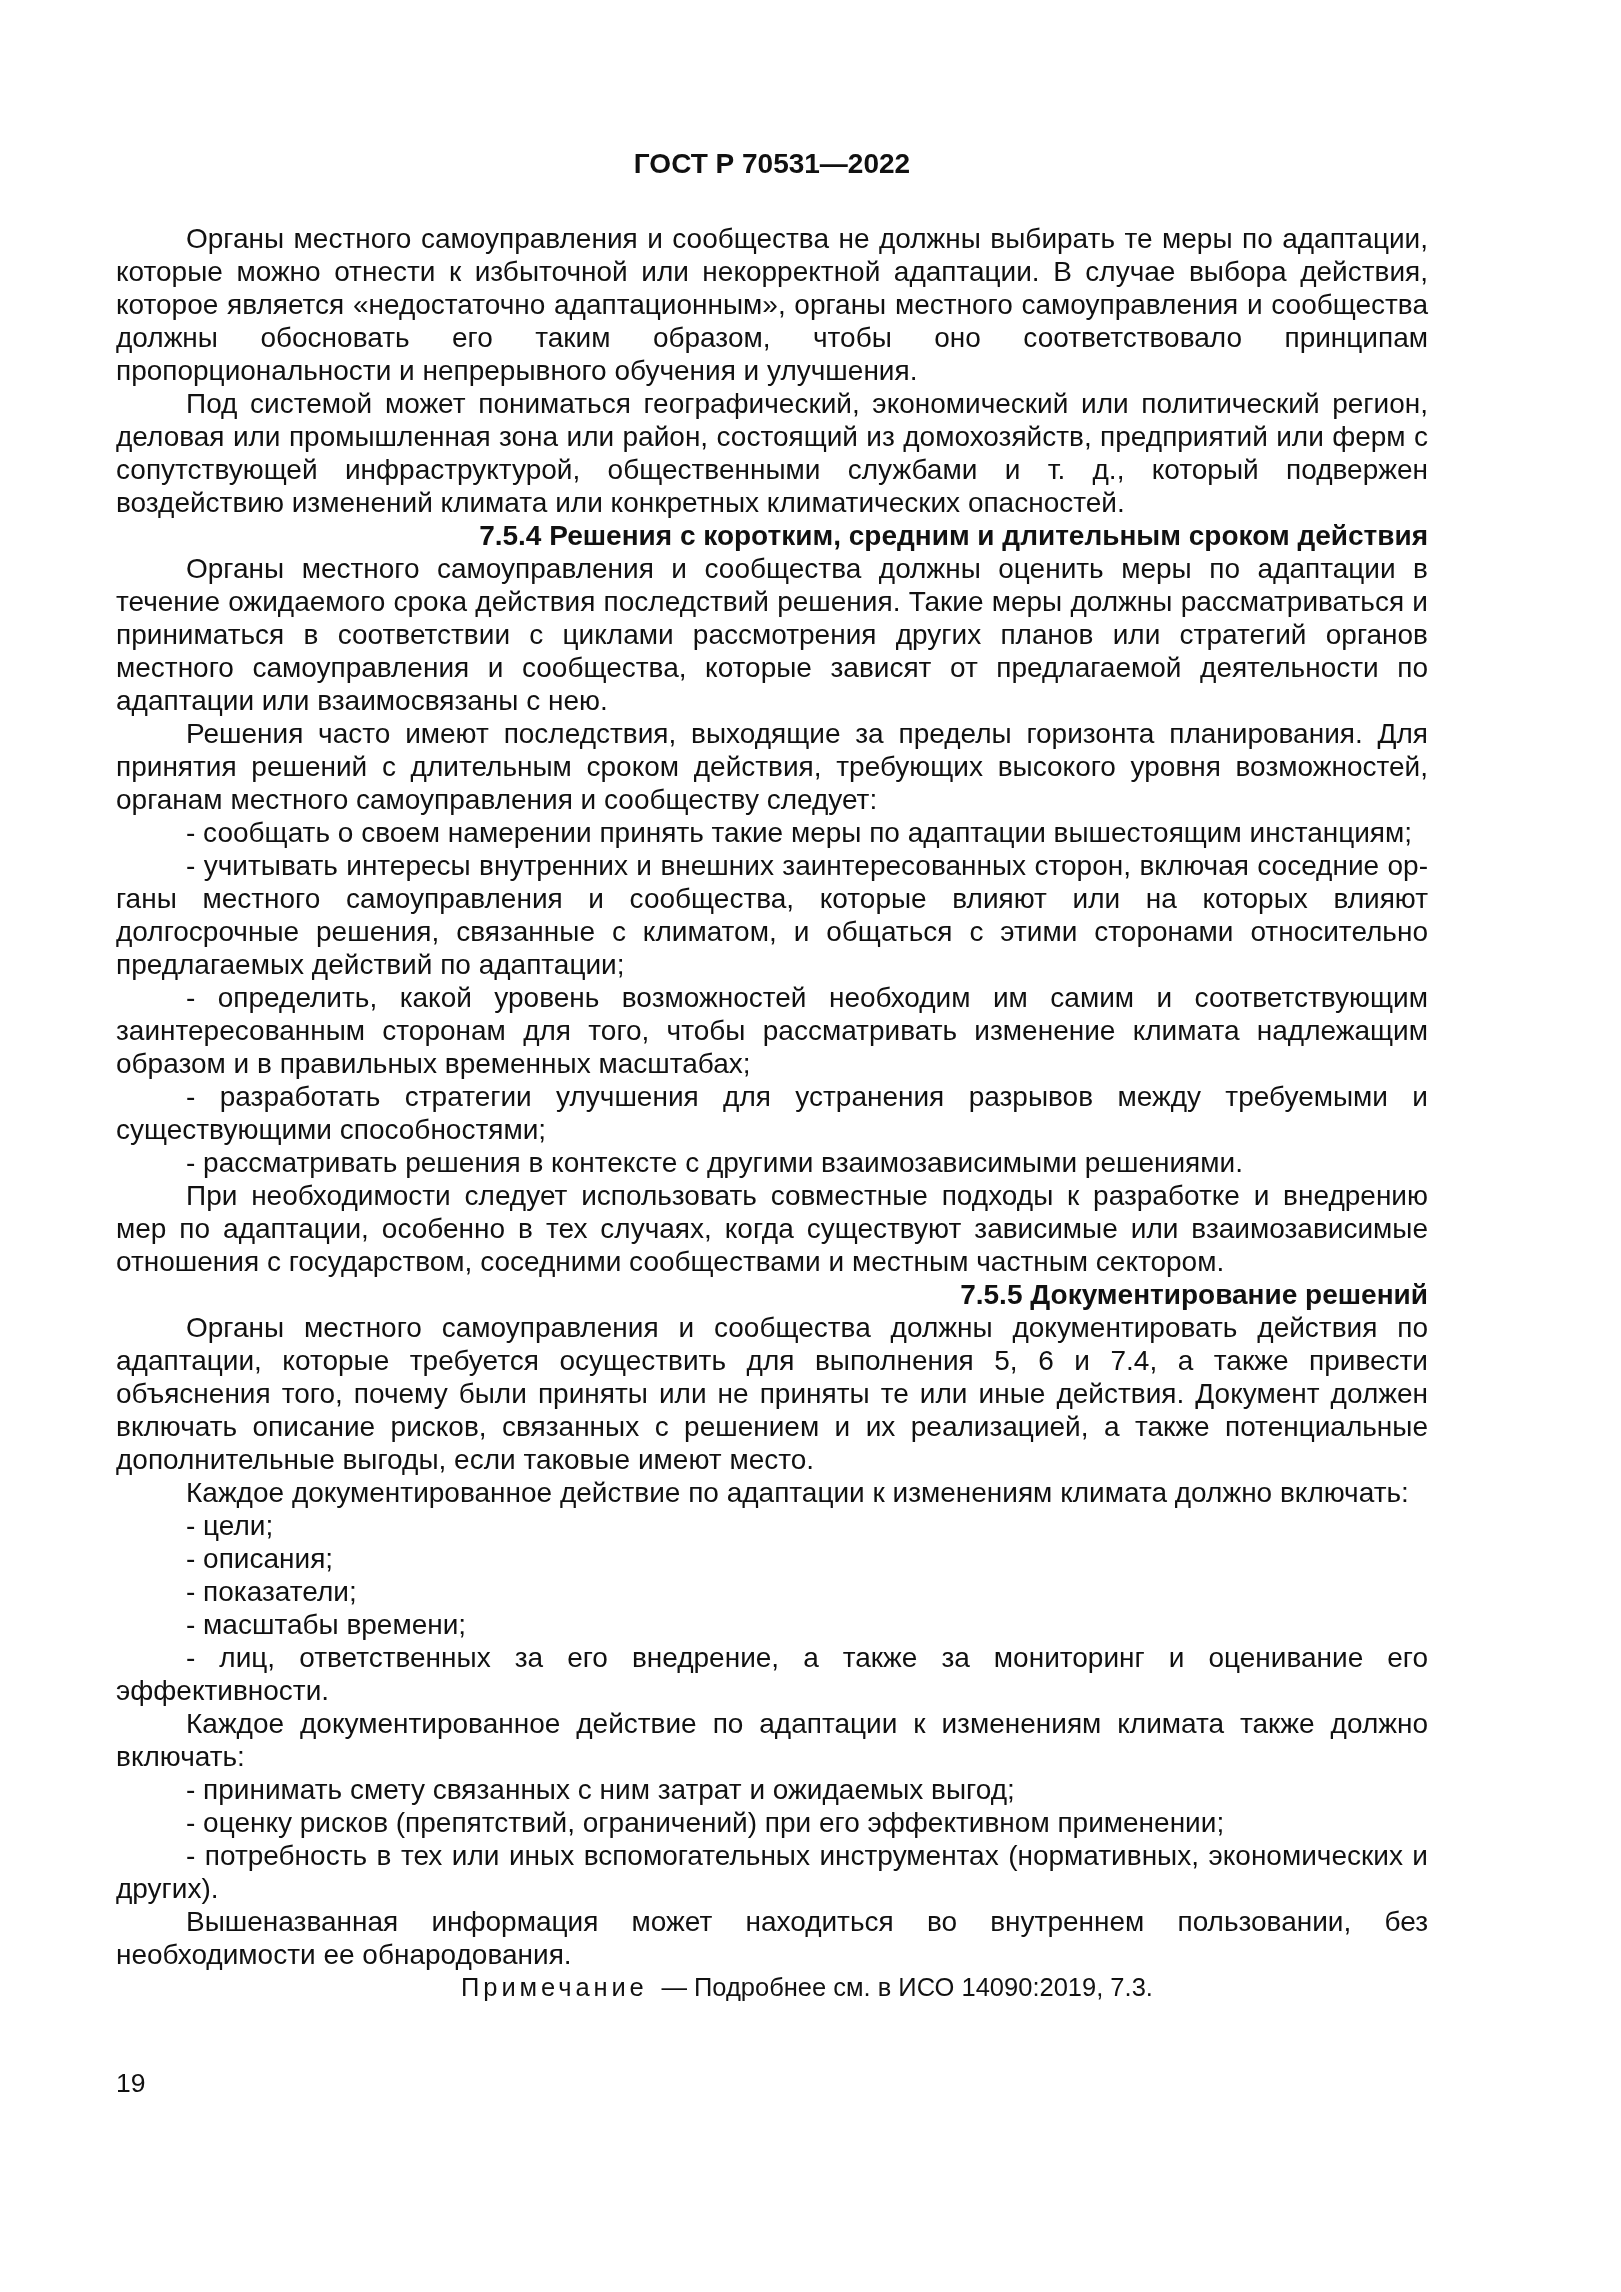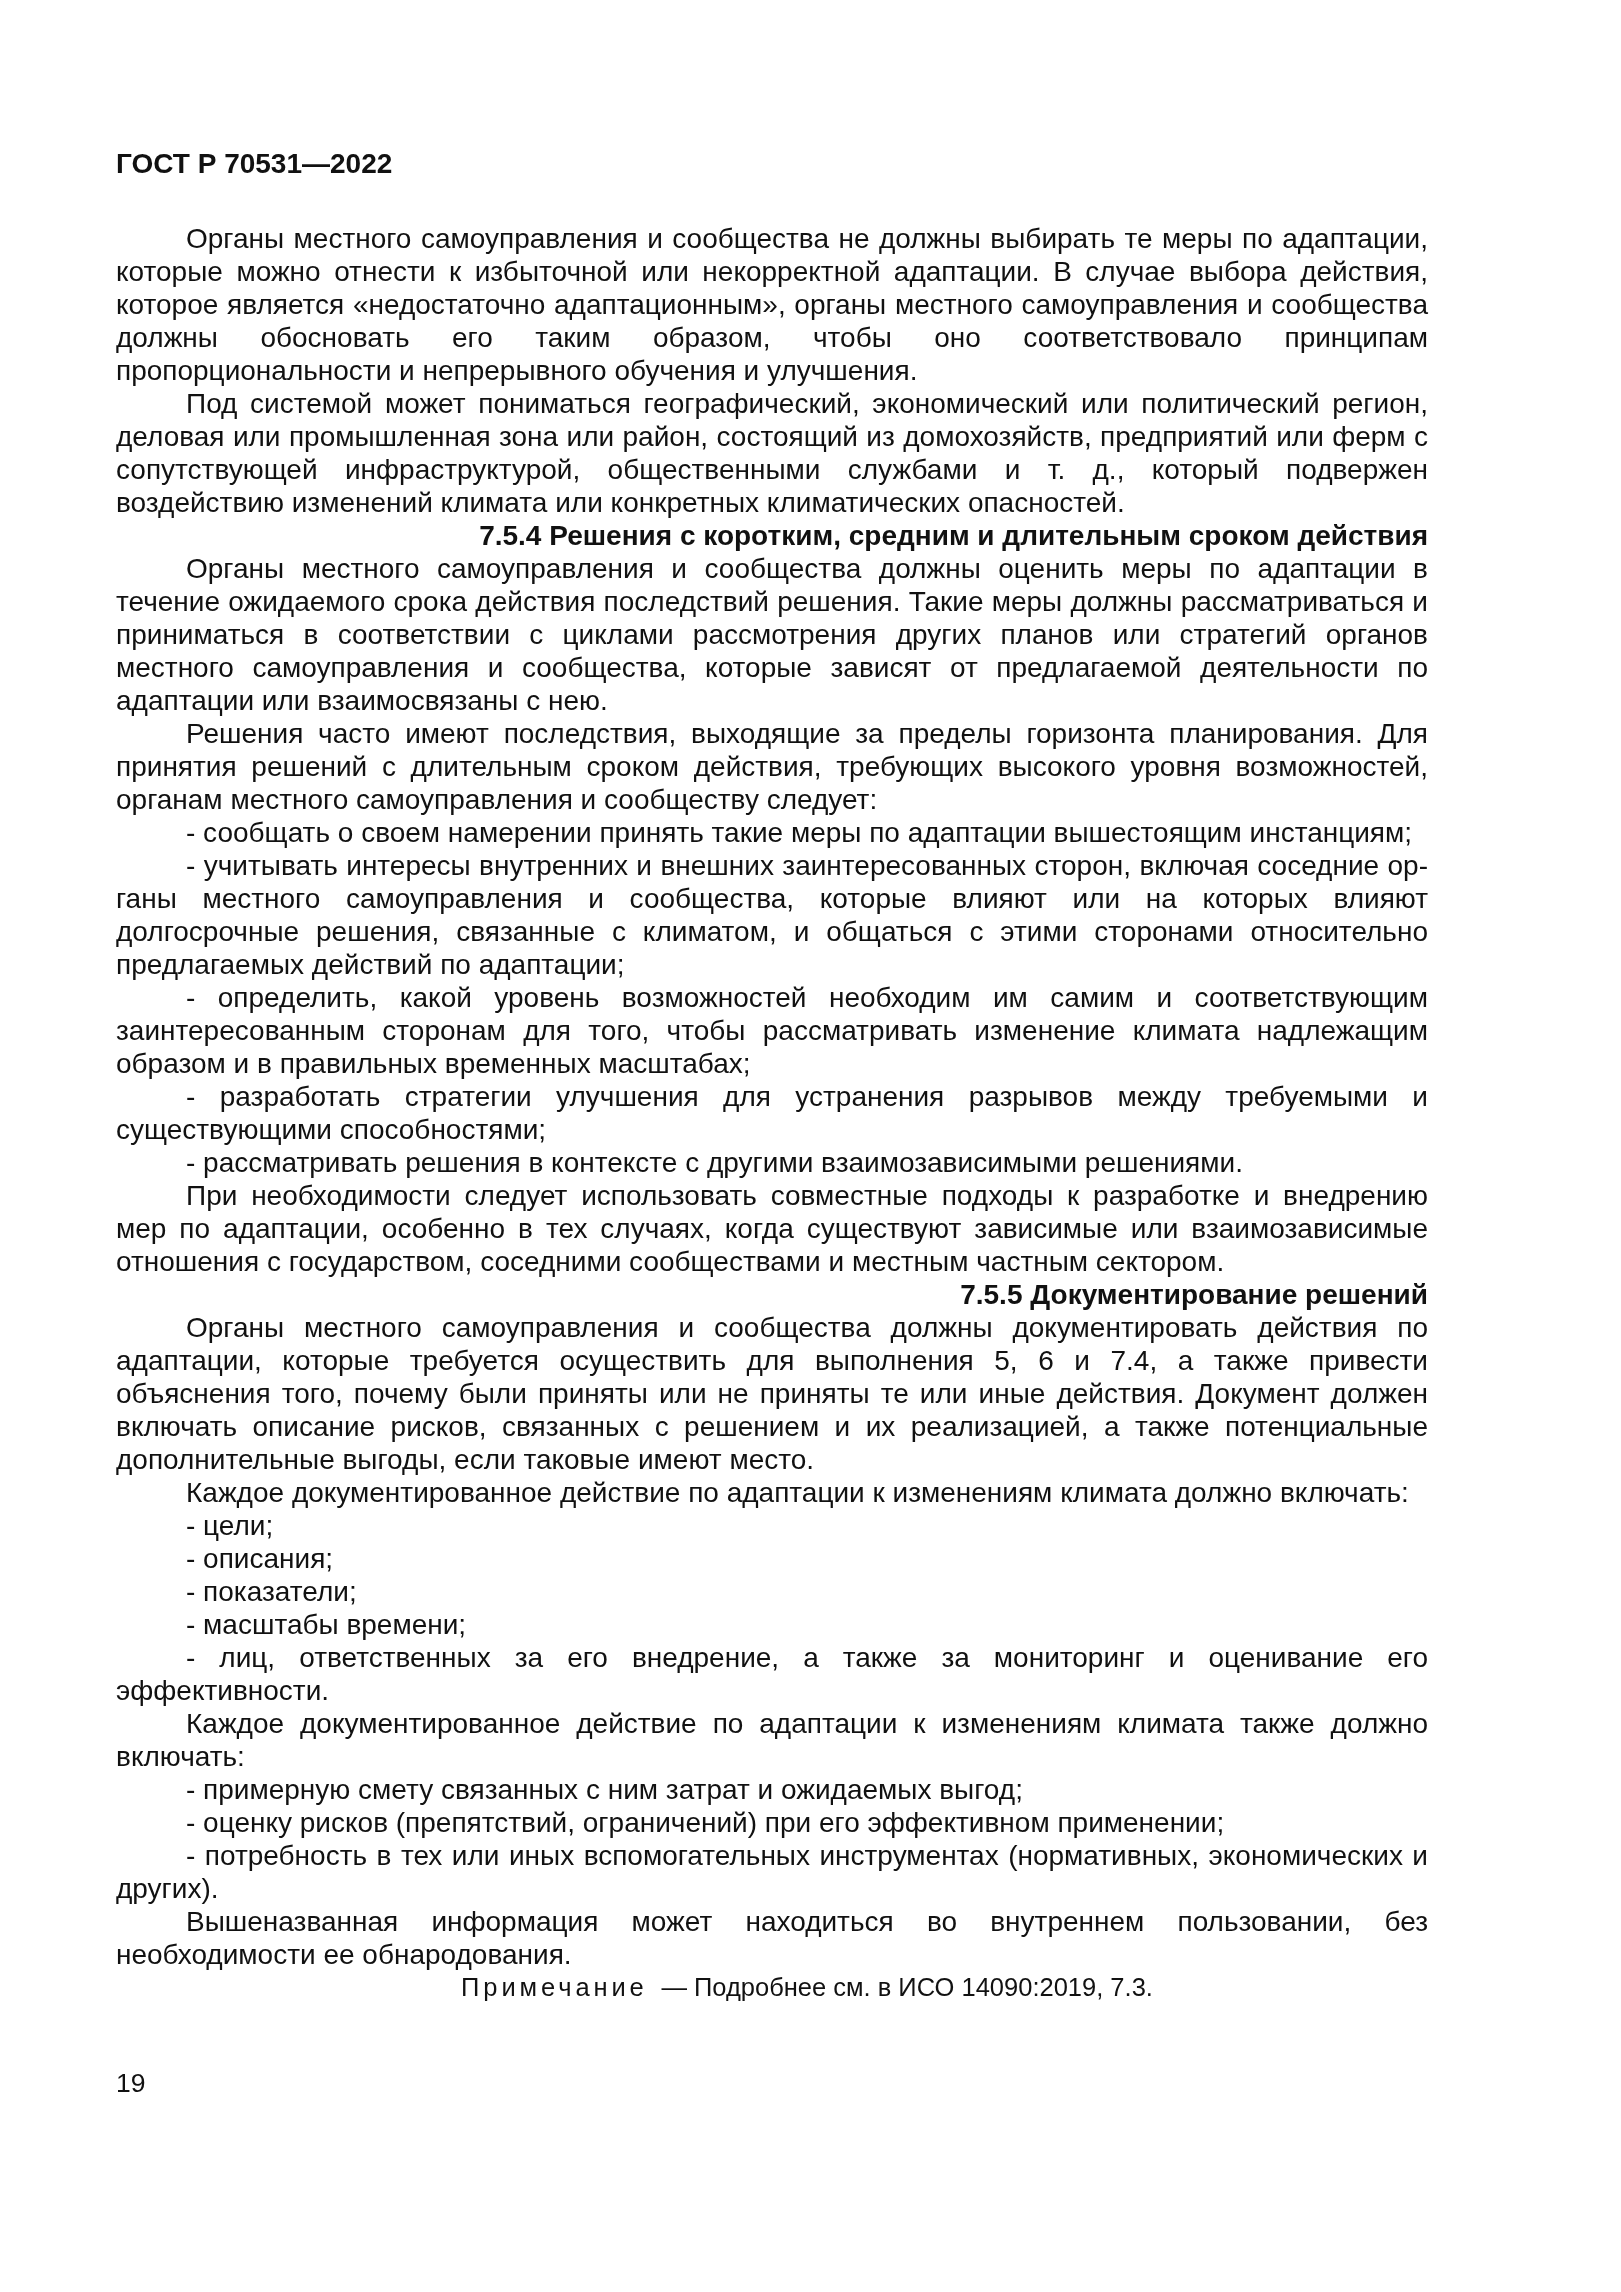--- a/index.html
+++ b/index.html
@@ -10,21 +10,21 @@
     background: #ffffff;
     color: #111111;
     font-family: "Liberation Sans", sans-serif;
     overflow: hidden;
   }
   .doc-header {
     position: absolute;
     top: 149px;
     left: 116px;
     width: 1312px;
-    text-align: left;
+    text-align: center;
     font-weight: 700;
     font-size: 28px;
     line-height: 1.1;
     white-space: nowrap;
   }
   .content {
     position: absolute;
     top: 222px;
     left: 116px;
     width: 1312px;
@@ -81,21 +81,21 @@
         <p class="paragraph">При необходимости следует использовать совместные подходы к разработке и внедрению мер по адаптации, особенно в тех случаях, когда существуют зависимые или взаимозависимые отношения с государством, соседними сообществами и местным частным сектором.</p>
         <p class="heading">7.5.5 Документирование решений</p>
         <p class="paragraph">Органы местного самоуправления и сообщества должны документировать действия по адапта­ции, которые требуется осуществить для выполнения 5, 6 и 7.4, а также привести объяснения того, почему были приняты или не приняты те или иные действия. Документ должен включать описание ри­сков, связанных с решением и их реализацией, а также потенциальные дополнительные выгоды, если таковые имеют место.</p>
         <p class="paragraph">Каждое документированное действие по адаптации к изменениям климата должно включать:</p>
         <p class="paragraph">- цели;</p>
         <p class="paragraph">- описания;</p>
         <p class="paragraph">- показатели;</p>
         <p class="paragraph">- масштабы времени;</p>
         <p class="paragraph">- лиц, ответственных за его внедрение, а также за мониторинг и оценивание его эффективности.</p>
         <p class="paragraph">Каждое документированное действие по адаптации к изменениям климата также должно вклю­чать:</p>
-        <p class="paragraph">- примерную смету связанных с ним затрат и ожидаемых выгод;</p>
+        <p class="paragraph">- принимать смету связанных с ним затрат и ожидаемых выгод;</p>
         <p class="paragraph">- оценку рисков (препятствий, ограничений) при его эффективном применении;</p>
         <p class="paragraph">- потребность в тех или иных вспомогательных инструментах (нормативных, экономических и других).</p>
         <p class="paragraph">Вышеназванная информация может находиться во внутреннем пользовании, без необходимости ее обнародования.</p>
       </div>
 
     <p class="note"><span class="note-label">Примечание</span><span>— Подробнее см. в ИСО 14090:2019, 7.3.</span></p>
   </div>
 
   <div class="page-number">19</div>
 

